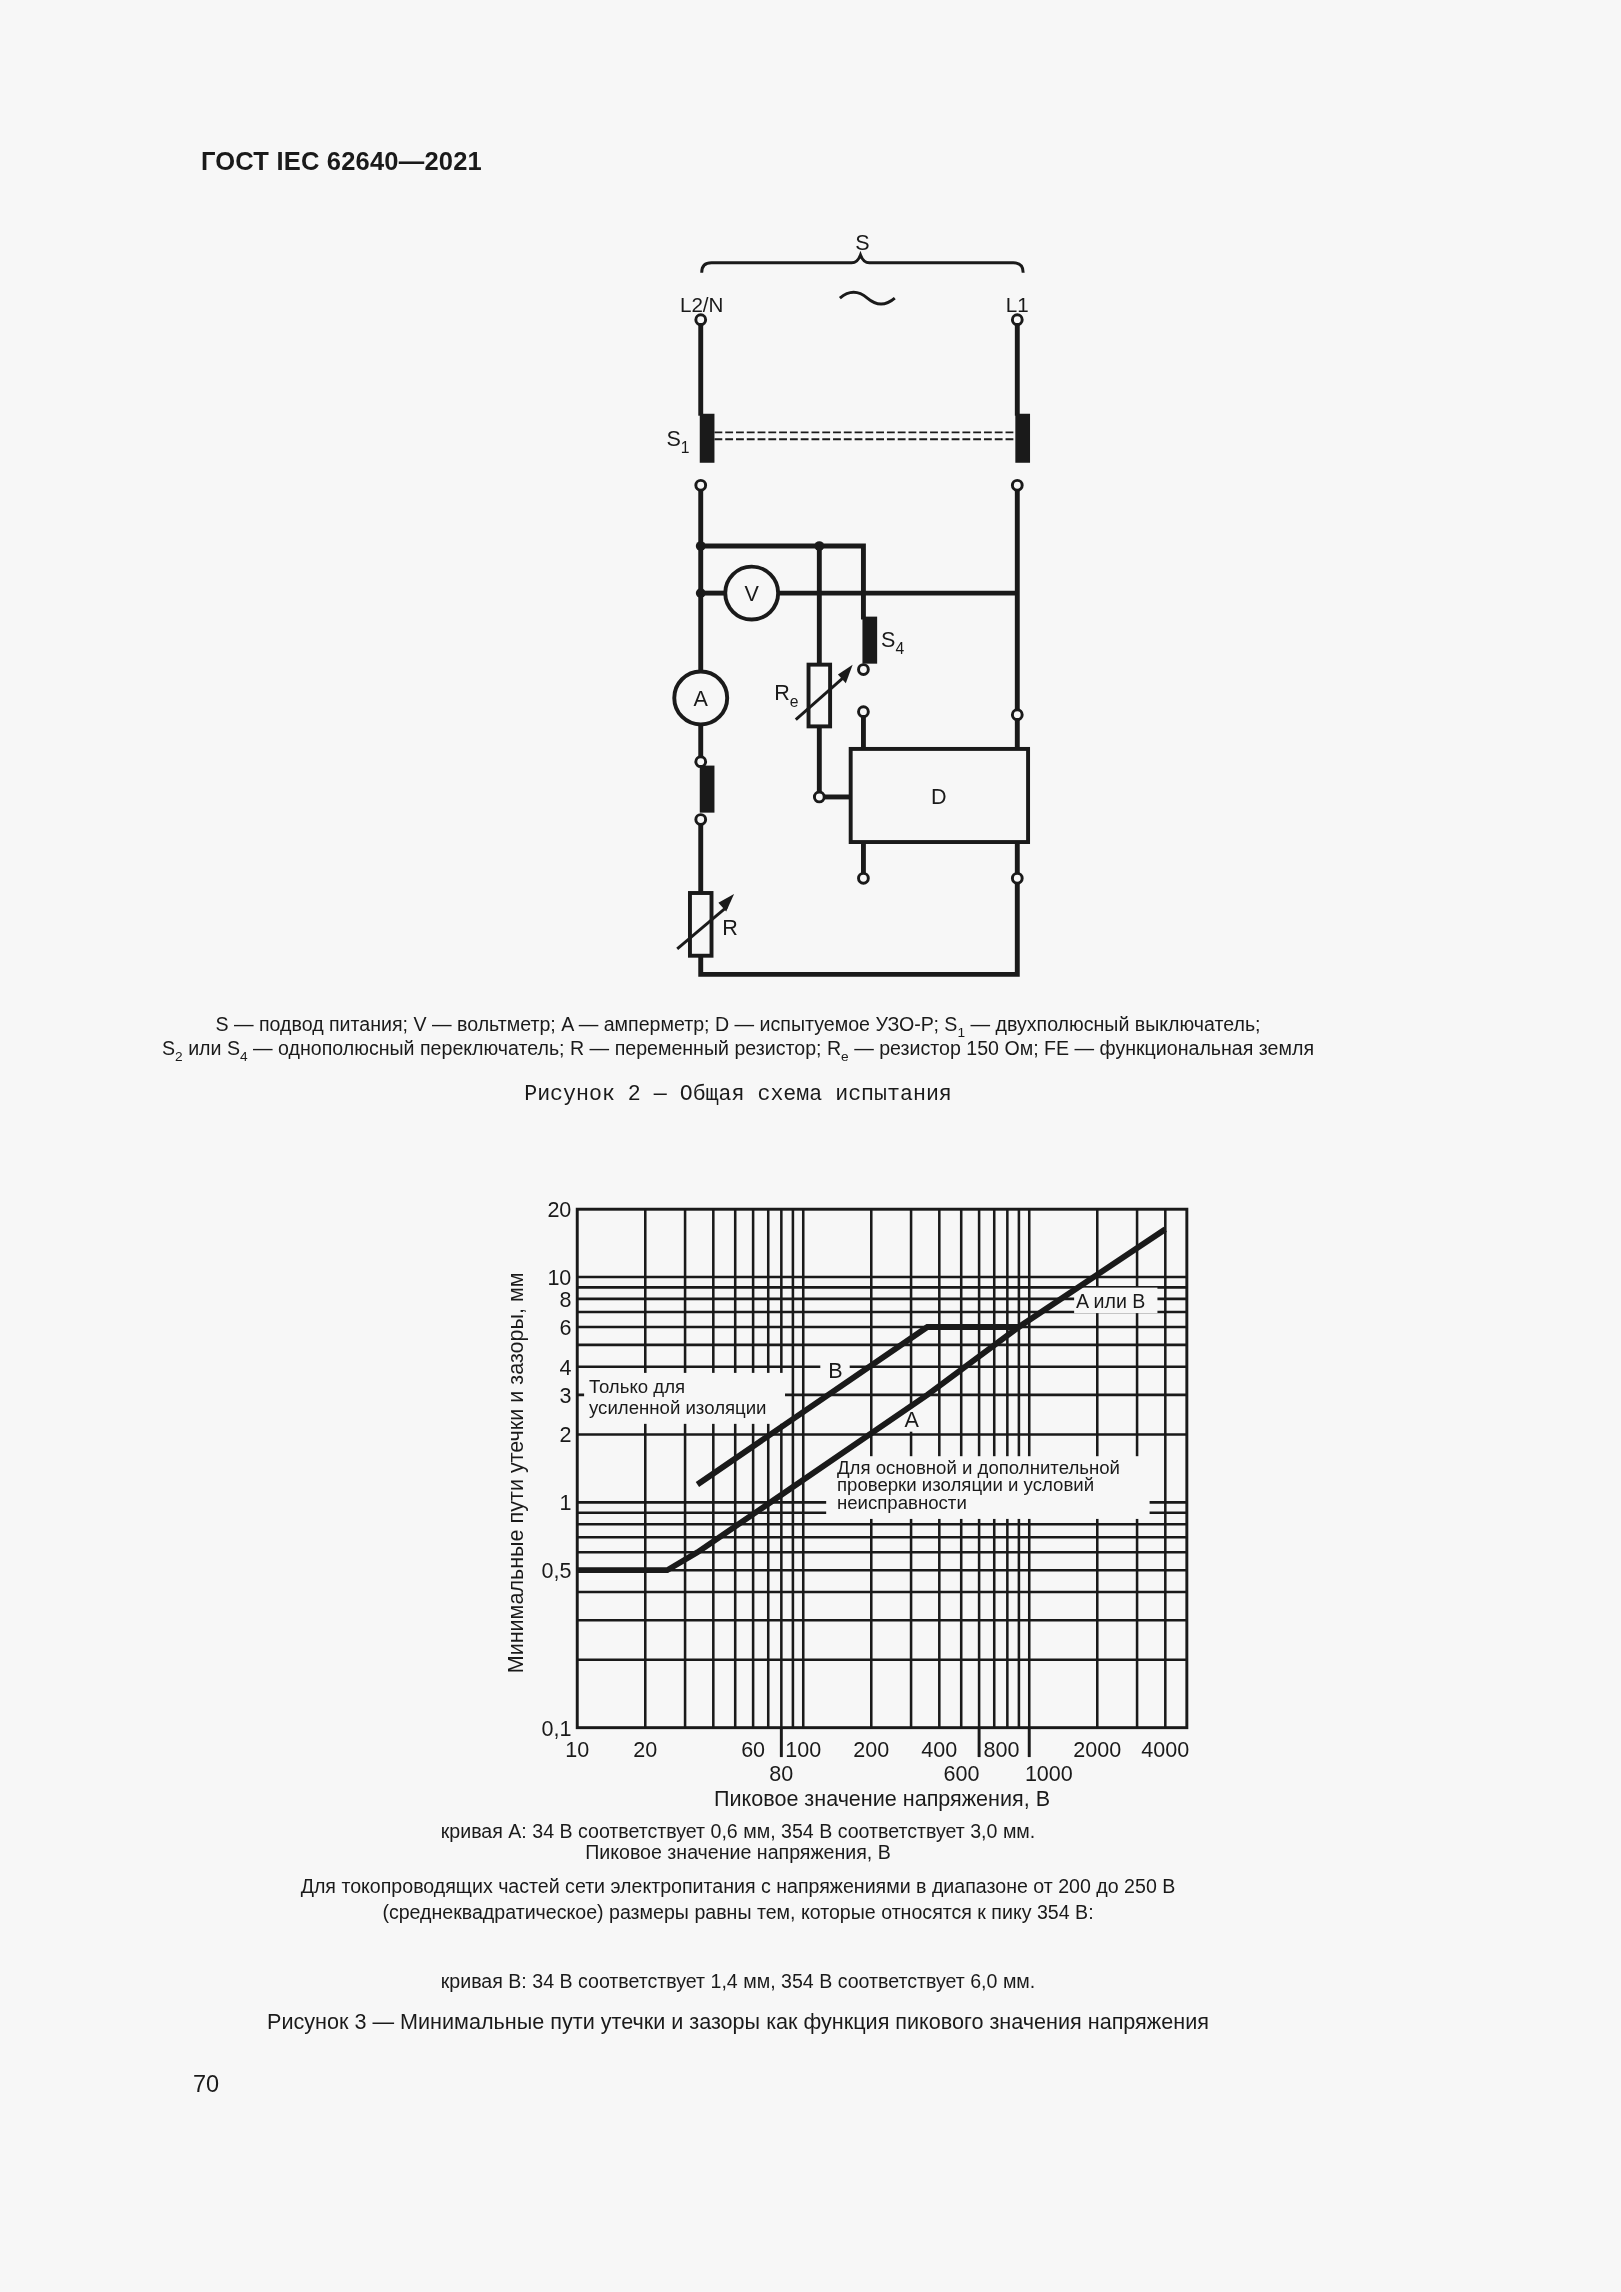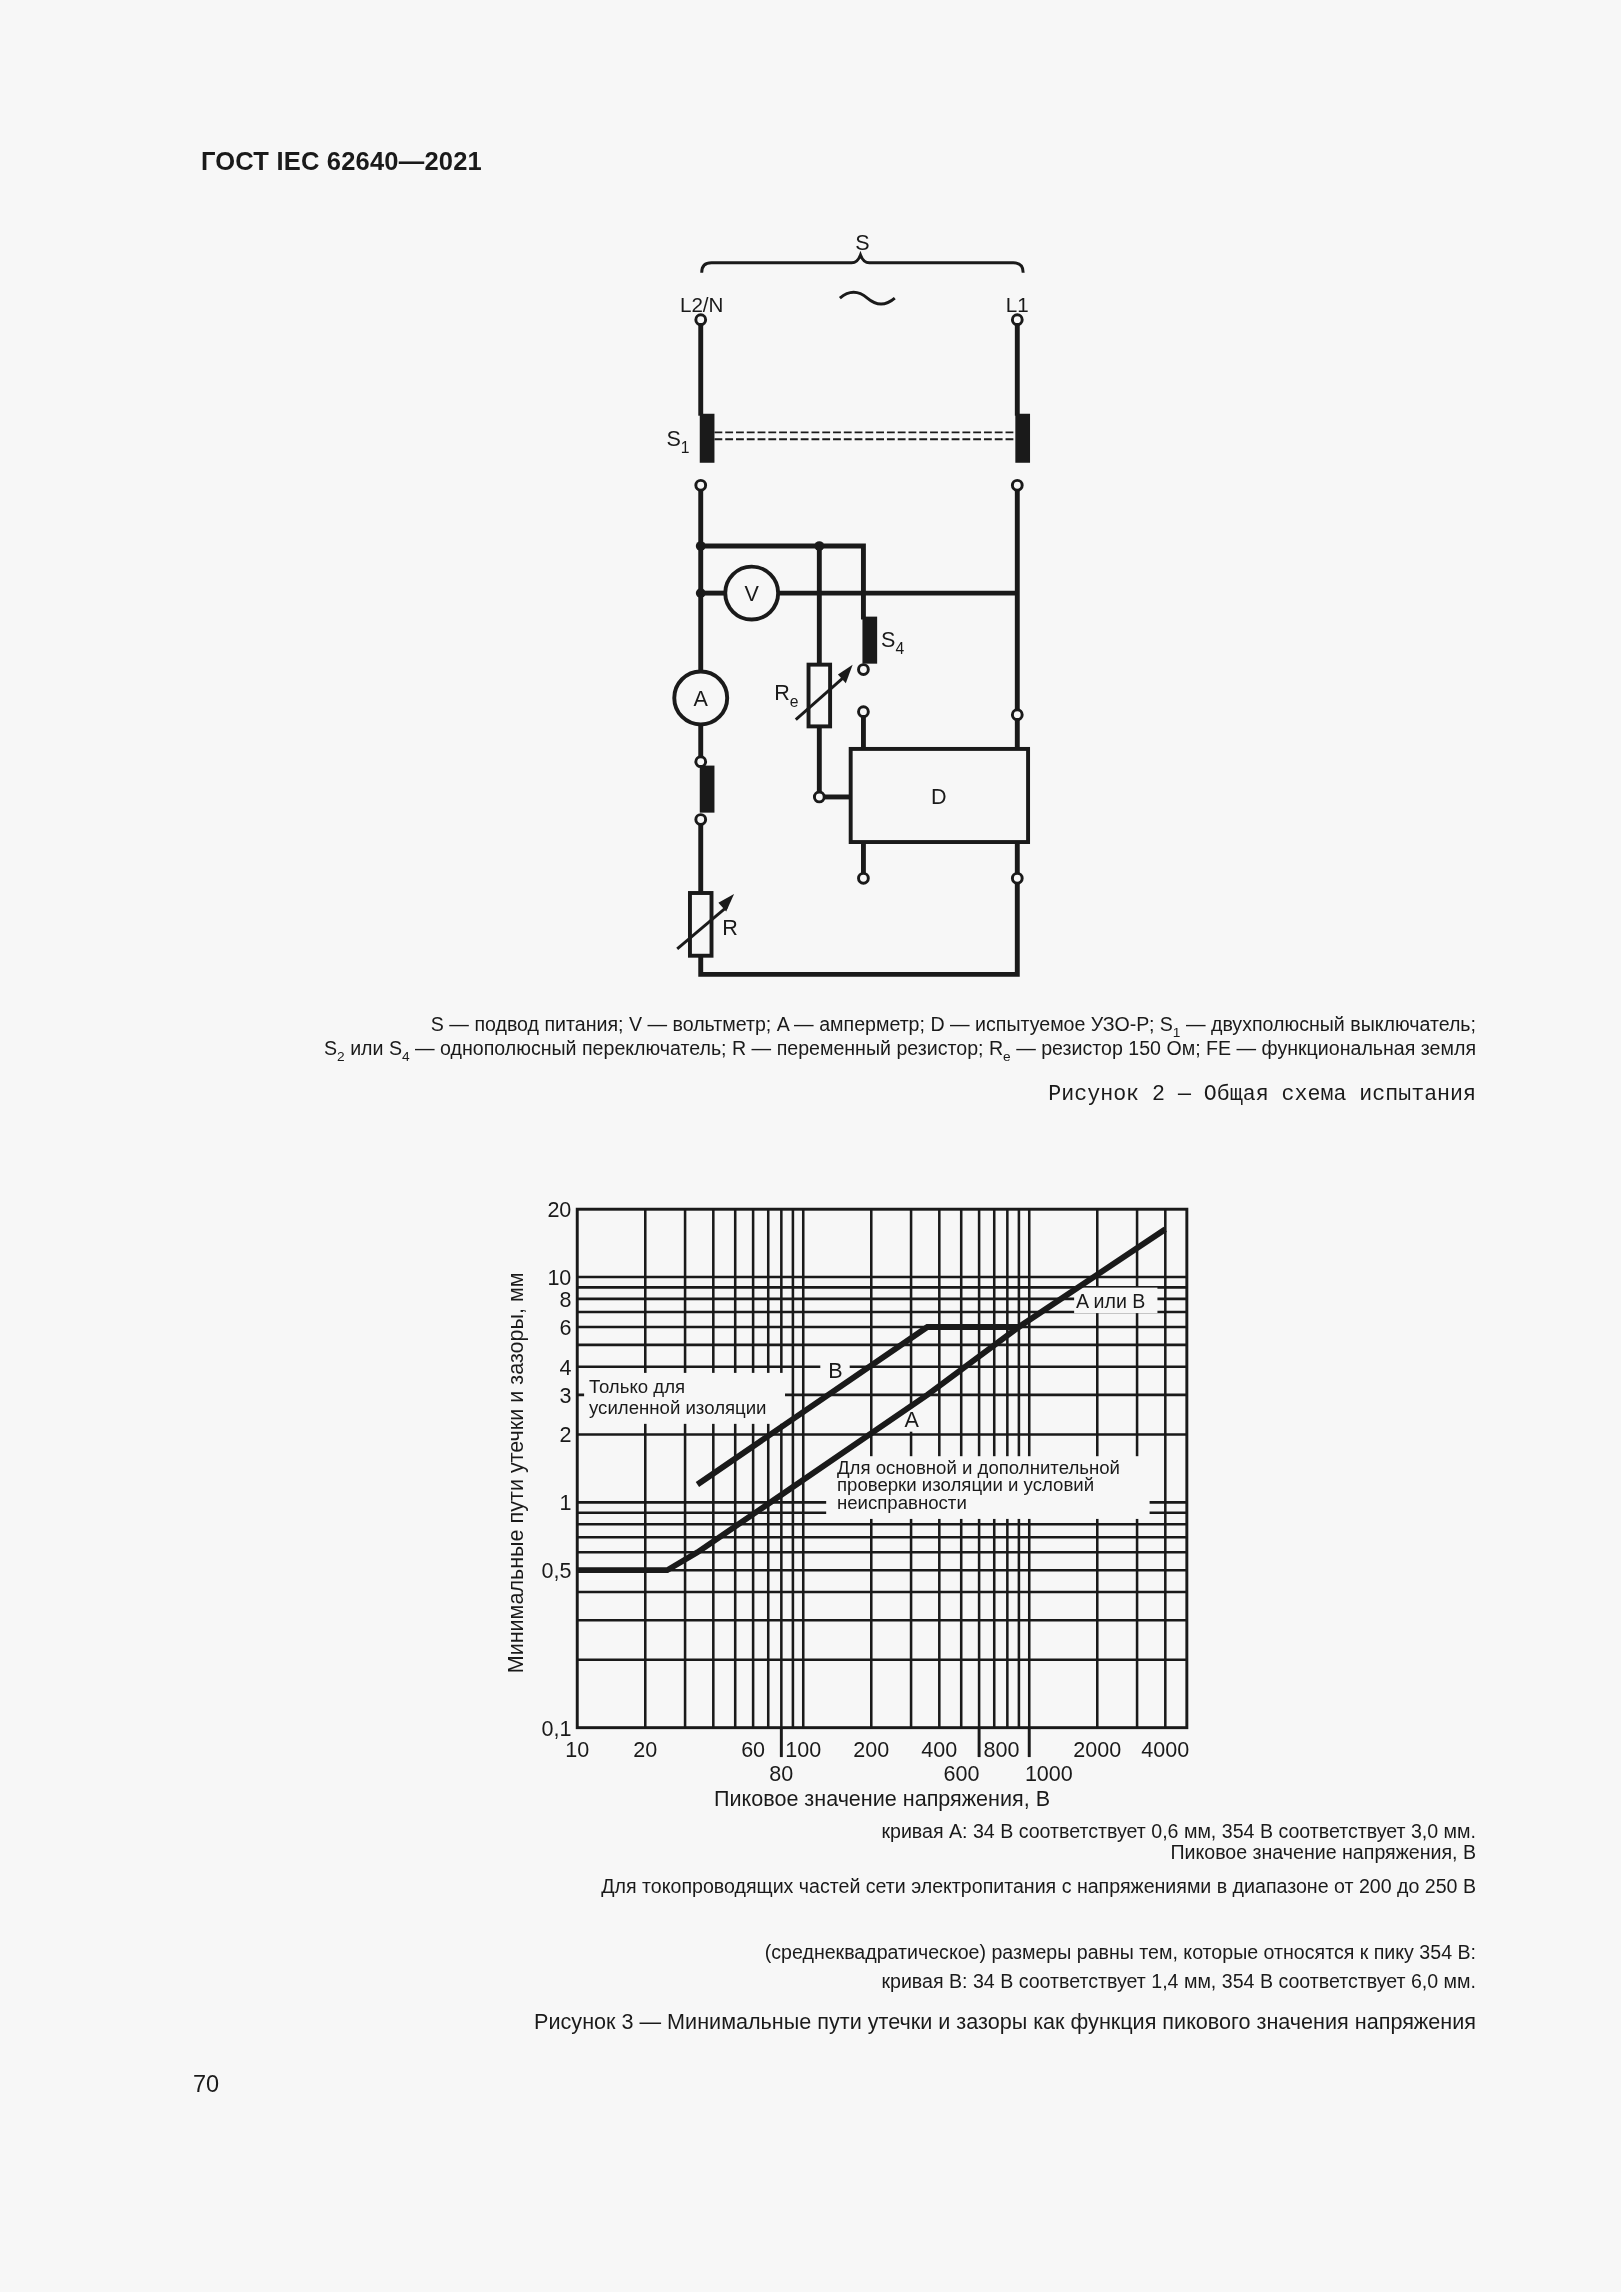--- a/index.html
+++ b/index.html
@@ -1,20 +1,20 @@
 <!DOCTYPE html>
 <html><head>
 <meta charset="utf-8">
 <style>
   html, body { margin:0; padding:0; }
   body { width:1621px; height:2293px; background:#f7f7f7; position:relative; color:#1a1a1a;
          font-family:"Liberation Sans", sans-serif; overflow:hidden; }
   .abs { position:absolute; }
   .header { left:193px; top:147px; font-weight:bold; font-size:25.5px; letter-spacing:0.2px;margin-left:8px; }
-  .cap { left:0; width:1476px; text-align:right; font-size:19.6px; }
+  .cap { left:0; width:1476px; text-align:center; font-size:19.6px; }
   .cap2 { font-size:21.6px; }
   .sub { font-size:13.7px; position:relative; top:5.9px; }
   .pagenum { left:193px; top:2071px; font-size:23.5px; }
   svg text { font-family:"Liberation Sans", sans-serif; fill:#1a1a1a; }
   .wire { stroke:#1a1a1a; stroke-width:5; fill:none; }
   .thin { stroke:#1a1a1a; stroke-width:3; fill:none; }
   .term { fill:#f7f7f7; stroke:#1a1a1a; stroke-width:3; }
   .dot { fill:#1a1a1a; }
   .blk { fill:#1a1a1a; }
   .grid-major { stroke:#1a1a1a; stroke-width:2.6; }
@@ -208,19 +208,19 @@
       <text x="1070.2" y="636" font-size="22" text-anchor="middle">1000</text>
       <text x="1119.617517000114" y="612" font-size="22" text-anchor="middle">2000</text>
       <text x="1189.0350340002283" y="612" font-size="22" text-anchor="middle">4000</text>
     </g>
   <text id="ylabel" font-size="22" text-anchor="middle" transform="translate(534,322) rotate(-90)">Минимальные пути утечки и зазоры, мм</text>
   <text id="xlabel" x="900" y="662" font-size="22" text-anchor="middle">Пиковое значение напряжения, В</text>
 </svg>
 
 <div class="abs cap" style="top:1841px;">Пиковое значение напряжения, В</div>
 <div class="abs cap" style="top:1875px;">Для токопроводящих частей сети электропитания с напряжениями в диапазоне от 200 до 250 В</div>
-<div class="abs cap" style="top:1901px;margin-top:40px;">(среднеквадратическое) размеры равны тем, которые относятся к пику 354 В:</div>
+<div class="abs cap" style="top:1901px;">(среднеквадратическое) размеры равны тем, которые относятся к пику 354 В:</div>
 <div class="abs cap" style="top:1820px;">кривая А: 34 В соответствует 0,6 мм, 354 В соответствует 3,0 мм.</div>
 <div class="abs cap" style="top:1970px;">кривая В: 34 В соответствует 1,4 мм, 354 В соответствует 6,0 мм.</div>
 <div class="abs cap cap2" style="top:2009px;">Рисунок 3 — Минимальные пути утечки и зазоры как функция пикового значения напряжения</div>
 
 <div class="abs pagenum">70</div>
 
 
 </body></html>

